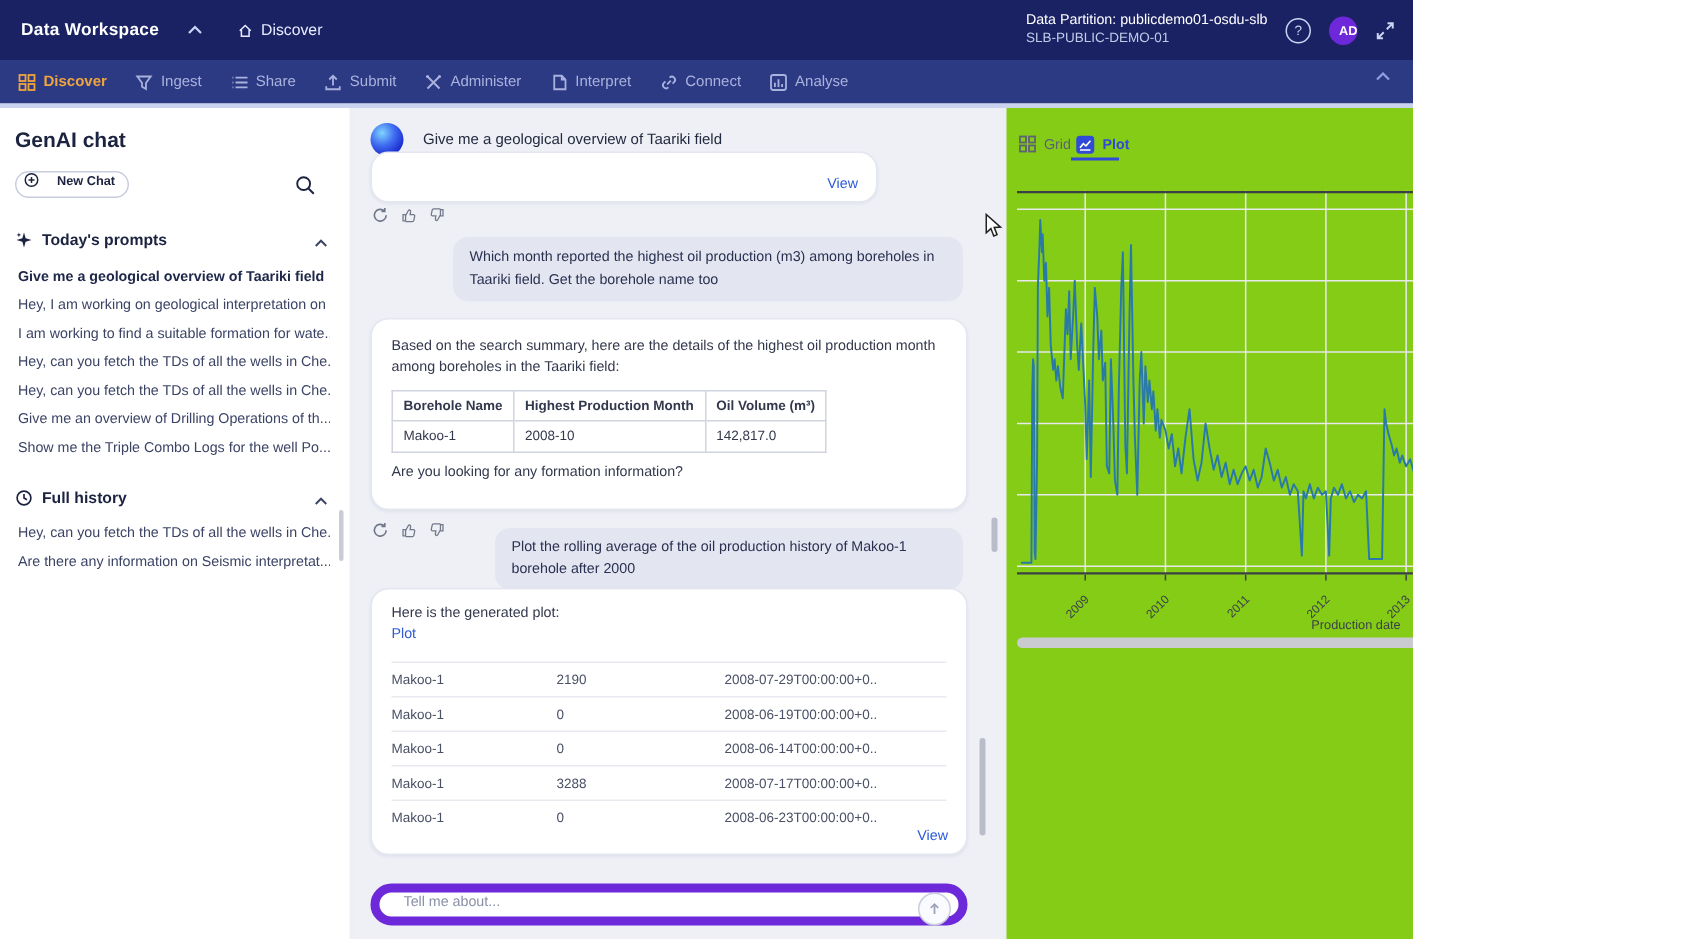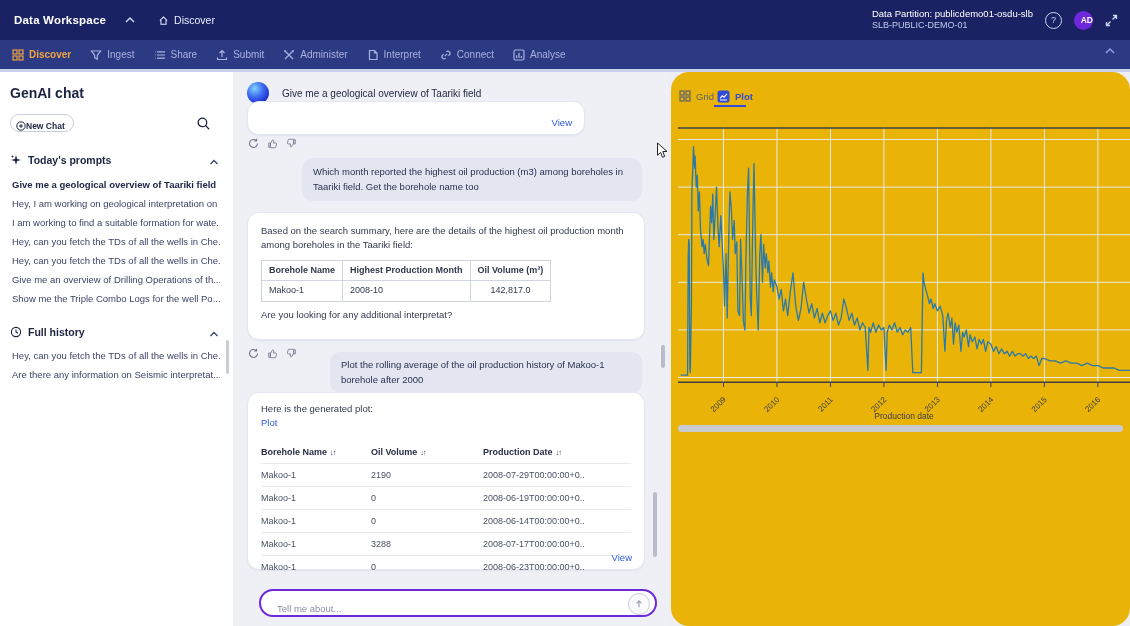--- a/index.html
+++ b/index.html
@@ -1,36 +1,36 @@
 <!DOCTYPE html>
 <html><head>
 <meta charset="utf-8">
 <style>
   html,body{margin:0;padding:0;background:#fff;font-family:"Liberation Sans",sans-serif;}
-  .stage{position:relative;width:1130px;height:626px;overflow:hidden;background:#edeff5;}
+  .stage{position:relative;width:942px;height:626px;overflow:hidden;background:#edeff5;}
   
   .topbar{position:absolute;top:0;left:0;right:0;height:40px;background:#1a2264;color:#fff;display:flex;align-items:center;}
   .topbar .title{font-size:11.5px;font-weight:bold;margin-left:14px;letter-spacing:.2px;}
   .top-chev{margin-left:18px;display:flex;align-items:center;}
   .crumb{display:flex;align-items:center;gap:5px;margin-left:22px;font-size:10.5px;color:#e8ecff;}
   .top-right{margin-left:auto;display:flex;align-items:center;gap:12px;margin-right:12px;}
   .partition{text-align:left;line-height:1.25;}
   .partition .l1{font-size:9.5px;color:#ffffff;}
   .partition .l2{font-size:9px;color:#c2cae8;}
   .help-circ{width:15px;height:15px;border:1.2px solid #cdd5f3;border-radius:50%;color:#cdd5f3;font-size:9px;display:flex;align-items:center;justify-content:center;}
   .avatar{width:19px;height:19px;border-radius:50%;background:#6d28d9;color:#fff;font-size:8.5px;font-weight:bold;display:flex;align-items:center;justify-content:flex-end;}
   .navbar{position:absolute;top:40px;left:0;right:0;height:29px;background:#2c3a84;display:flex;align-items:center;color:#a9b2dd;padding-left:12px;}
   .nav-item{display:flex;align-items:center;gap:5px;font-size:10px;margin-right:19px;cursor:pointer;}
   .nav-item.active{color:#f0a43e;font-weight:bold;}
   .nav-collapse{position:absolute;right:14px;top:7px;color:#8fa0e0;}
   .accent-line{position:absolute;top:69px;left:0;right:0;height:3px;background:#c9d3ef;}
   
   .sidebar{position:absolute;top:72px;left:0;width:233px;bottom:0;background:#fff;}
   .sb-title{position:absolute;left:10px;top:13px;font-size:14px;font-weight:bold;color:#1c2340;}
-  .new-chat{position:absolute;left:10px;top:42px;height:18px;padding:0 8px 0 5px;border:1px solid #c9cede;border-radius:10px;background:#fff;display:flex;align-items:flex-end;gap:0;font-size:8.5px;font-weight:bold;color:#1c2340;cursor:pointer;}
+  .new-chat{position:absolute;left:10px;top:42px;height:18px;padding:0 8px 0 5px;border:1px solid #c9cede;border-radius:10px;background:#fff;display:flex;align-items:flex-start;gap:12px;font-size:8.5px;font-weight:bold;color:#1c2340;cursor:pointer;}
   .sb-search{position:absolute;right:22px;top:44px;cursor:pointer;}
   .sb-section{position:absolute;left:10px;right:14px;display:flex;align-items:flex-end;gap:6px;font-size:10.5px;font-weight:bold;color:#1c2340;}
   .sb-section .chev{margin-left:auto;color:#3c4466;}
   .sb-item{position:absolute;left:12px;width:208px;font-size:9.5px;color:#3c4466;white-space:nowrap;overflow:hidden;cursor:pointer;}
   .sb-item.active{font-weight:bold;color:#20284a;}
   .sb-scroll{position:absolute;left:226px;top:268px;width:3px;height:34px;border-radius:2px;background:#c9ccd6;}
   
   .chat{position:absolute;top:72px;left:236px;width:432px;bottom:0;background:#eef0f6;}
   .ai-avatar{position:absolute;left:11px;top:10px;width:22px;height:22px;border-radius:50%;background:radial-gradient(circle at 35% 30%,#7fd4ff 0%,#3f6cf0 40%,#1b2bd0 75%,#121a86 100%);}
   .chat-title{position:absolute;left:46px;top:16px;font-size:10px;color:#23293f;}
@@ -39,36 +39,36 @@
   .view-link{position:absolute;right:12px;bottom:6px;font-size:9.5px;color:#2d5bd7;cursor:pointer;}
   .fb-row{position:absolute;left:12px;display:flex;gap:8px;color:#707789;}
   .fb-row svg{cursor:pointer;}
   .bubble{position:absolute;background:#e3e6f1;border-radius:10px;font-size:9.5px;color:#2a3050;padding:7px 11px;line-height:1.55;box-sizing:border-box;}
   .bubble1{left:66px;top:86px;width:340px;}
   .bubble2{left:94px;top:280px;width:312px;padding:6px 11px;}
   .card2{left:11px;top:140px;width:398px;height:128px;padding:11px 13px;box-sizing:border-box;font-size:9.5px;color:#33384c;line-height:1.5;}
   .tbl1{border-collapse:collapse;margin:7px 0 6px 0;font-size:9px;color:#33384c;}
   .tbl1 th,.tbl1 td{border:1px solid #cfd4df;padding:3px 7px;text-align:left;font-weight:normal;}
   .tbl1 th{font-weight:bold;}
-  .tbl1 td.num{text-align:center;}
+  .tbl1 td.num{text-align:left;}
   .card3{left:11px;top:320px;width:398px;height:178px;padding:10px 13px;box-sizing:border-box;font-size:9.5px;color:#33384c;}
   .plot-link{color:#2d5bd7;font-size:9.5px;margin-top:3px;cursor:pointer;}
   .tbl2{position:absolute;left:13px;right:13px;top:48px;font-size:9px;color:#4a5065;}
   .tbl2 .hrow{display:flex;font-weight:bold;color:#272d44;padding:6px 0;}
   .tbl2 .drow{display:flex;border-top:1px solid #e8eaf0;padding:6px 0;}
   .tbl2 .c0{width:110px;}.tbl2 .c1{width:112px;}.tbl2 .c2{flex:1;}
   .sort{font-size:7.5px;color:#272d44;margin-left:3px;letter-spacing:-1px;}
   .chat-scroll1{position:absolute;left:425px;top:273px;width:4px;height:23px;border-radius:2px;background:#b9bdc9;}
   .chat-scroll2{position:absolute;left:417px;top:420px;width:4px;height:65px;border-radius:2px;background:#b9bdc9;}
-  .chat-input{position:absolute;left:23px;top:517px;width:398px;height:28px;background:#fff;border:2px solid #6d28d9;border-radius:15px;box-sizing:border-box;display:flex;align-items:flex-end;}
+  .chat-input{position:absolute;left:11px;top:517px;width:398px;height:28px;background:#fff;border:6px solid #6d28d9;border-radius:15px;box-sizing:border-box;display:flex;align-items:flex-start;}
   .chat-input input{border:none;outline:none;flex:1;margin-left:14px;font-size:9.5px;color:#3a4056;background:transparent;font-family:"Liberation Sans",sans-serif;}
   .chat-input input::placeholder{color:#8a90a6;}
   .send-btn{width:20px;height:20px;border-radius:50%;border:1px solid #c9cede;color:#9aa1b5;display:flex;align-items:center;justify-content:center;margin-right:5px;cursor:pointer;background:#fafbfe;}
   
-  .rightpanel{position:absolute;top:72px;left:671px;right:0;bottom:0;background:#eab308;border-radius:18px;}
+  .rightpanel{position:absolute;top:72px;left:671px;right:0;bottom:0;background:#84cc16;}
   .tab{position:absolute;top:18px;display:flex;align-items:center;gap:5px;font-size:9.5px;color:#5c6370;cursor:pointer;}
   .tab-grid{left:8px;}
   .tab-plot{left:46px;color:#2f4bd7;font-weight:bold;}
   .tab-underline{position:absolute;left:43px;top:33px;width:32px;height:2px;background:#2f4bd7;}
   .plot-title{position:absolute;left:7px;top:44px;width:452px;text-align:center;font-size:9px;color:#3c4049;}
   #plot-svg{position:absolute;left:7px;top:55px;}
   .grid{stroke:#e7e9ec;stroke-width:1;}
   .axis{stroke:#3b4046;stroke-width:1.5;}
   .tick{stroke:#3b4046;stroke-width:1;}
   .ticklabel{font-size:8px;fill:#3c4049;font-family:"Liberation Sans",sans-serif;}
@@ -294,21 +294,21 @@
           <th>Highest Production Month</th>
           <th>Oil Volume (m³)</th>
         </tr>
         <tr>
           <td>Makoo-1</td>
           <td>2008-10</td>
           <td class="num">142,817.0</td>
         </tr>
       </tbody>
         </table>
-      <div>Are you looking for any additional interpretat?</div>
+      <div>Are you looking for any formation information?</div>
     </div>
 
     <div class="fb-row" style="top:276px;">
       <span class="icon">
           <svg width="11" height="11" viewBox="0 0 12 12" stroke="currentColor" fill="none" stroke-width="1.2">
             <path d="M10.3 6 a4.3 4.3 0 1 1 -1.3 -3.1 M9.3 0.8 V3.2 H6.9"></path>
           </svg>
         </span>
       <span class="icon">
           <svg width="11" height="11" viewBox="0 0 13 13" stroke="currentColor" fill="none" stroke-width="1">
@@ -323,25 +323,20 @@
           </svg>
         </span>
     </div>
 
     <div class="bubble bubble2">Plot the rolling average of the oil production history of Makoo-1 borehole after 2000</div>
 
     <div class="card card3">
       <div>Here is the generated plot:</div>
       <div class="plot-link">Plot</div>
       <div class="tbl2">
-        <div class="hrow">
-          <div class="c0"><span>Borehole Name</span><span class="sort">↓↑</span></div>
-          <div class="c1"><span>Oil Volume</span><span class="sort">↓↑</span></div>
-          <div class="c2"><span>Production Date</span><span class="sort">↓↑</span></div>
-        </div>
         <div class="drow">
             <div class="c0">Makoo-1</div>
             <div class="c1">2190</div>
             <div class="c2">2008-07-29T00:00:00+0..</div>
           </div>
         <div class="drow">
             <div class="c0">Makoo-1</div>
             <div class="c1">0</div>
             <div class="c2">2008-06-19T00:00:00+0..</div>
           </div>

